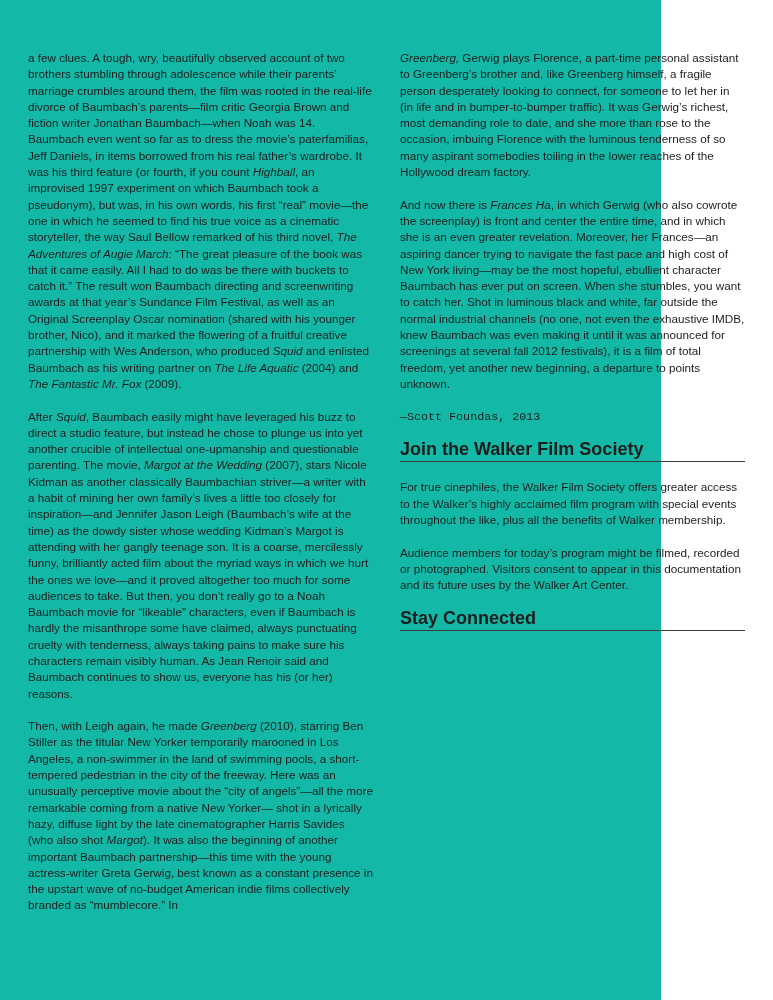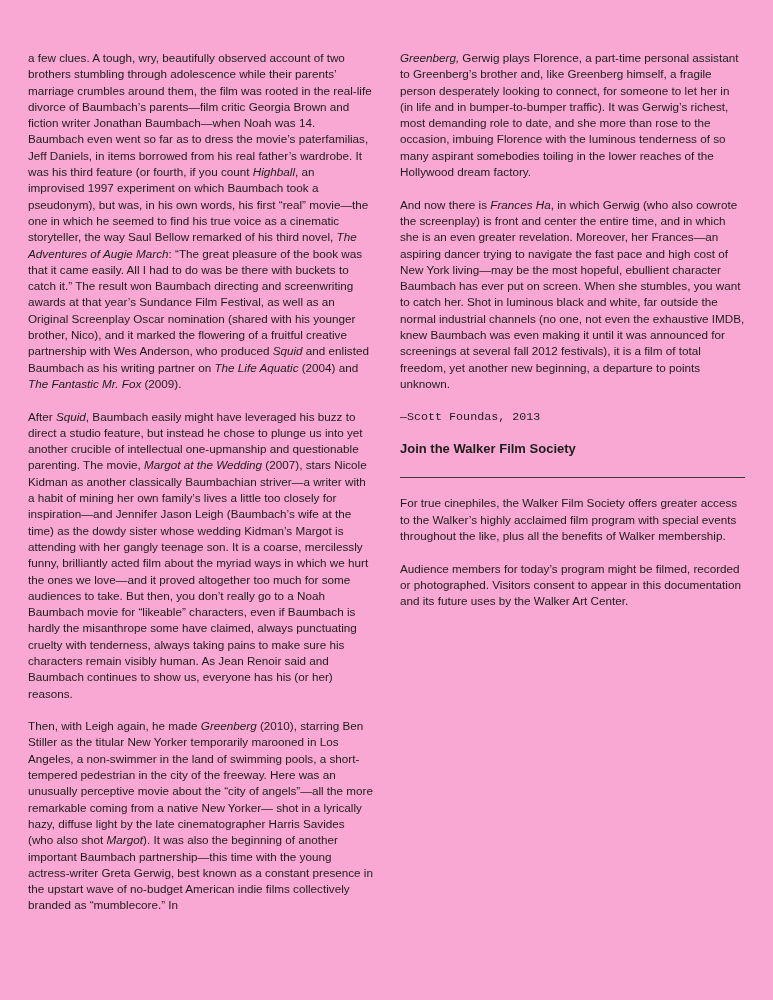--- a/index.html
+++ b/index.html
@@ -6,46 +6,46 @@
   body {
     width: 773px;
     height: 1000px;
     background: #ffffff;
     font-family: "Liberation Sans", sans-serif;
     color: #1c1c1c;
     overflow: hidden;
   }
   .page {
     position: relative;
-    width: 773px;
+    width: 661px;
     height: 1000px;
-    background: #f9a8d4;
+    background: #14b8a6;
     box-sizing: border-box;
     padding: 50px 28px 0 28px;
   }
   .columns {
     display: grid;
     grid-template-columns: 345px 345px;
     column-gap: 27px;
   }
   .column {
     font-size: 11.7px;
     line-height: 16.3px;
     text-align: left;
   }
   .para { margin: 0 0 16.3px 0; }
   .para i { }
   .para b { font-weight: normal; }
   .byline { margin: 0 0 16.3px 0; font-family: Liberation Mono, monospace; }
   .ruled-heading {
     font-weight: bold;
-    font-size: 13px;
+    font-size: 18px;
     line-height: 16.3px;
     margin: 0 0 17px 0;
-    padding-bottom: 20px;
+    padding-bottom: 4px;
     border-bottom: 1.6px solid #3a3a3a;
   }
 </style>
 </head>
 <body>
 
 <div class="page">
   <div class="columns">
 
     <div class="column">
@@ -58,17 +58,18 @@
       <p class="para"><i>Greenberg,</i><span> Gerwig plays Florence, a part-time personal assistant to Greenberg’s brother and, like Greenberg himself, a fragile person desperately looking to connect, for someone to let her in (in life and in bumper-to-bumper traffic). It was Gerwig’s richest, most demanding role to date, and she more than rose to the occasion, imbuing Florence with the luminous tenderness of so many aspirant somebodies toiling in the lower reaches of the Hollywood dream factory.</span></p>
       <p class="para"><span>And now there is </span><i>Frances Ha</i><span>, in which Gerwig (who also cowrote the screenplay) is front and center the entire time, and in which she is an even greater revelation. Moreover, her Frances—an aspiring dancer trying to navigate the fast pace and high cost of New York living—may be the most hopeful, ebullient character Baumbach has ever put on screen. When she stumbles, you want to catch her. Shot in luminous black and white, far outside the normal industrial channels (no one, not even the exhaustive IMDB, knew Baumbach was even making it until it was announced for screenings at several fall 2012 festivals), it is a film of total freedom, yet another new beginning, a departure to points unknown.</span></p>
 
       <p class="byline">—Scott Foundas, 2013</p>
 
       <h3 class="ruled-heading">Join the Walker Film Society</h3>
 
       <p class="para"><span>For true cinephiles, the Walker Film Society offers greater access to the Walker’s highly acclaimed film program with special events throughout the like, plus all the benefits of Walker membership.</span></p>
       <p class="para"><b>Audience members for today’s program might be filmed, recorded or photographed. Visitors consent to appear in this documentation and its future uses by the Walker Art Center.</b></p>
 
+      <h3 class="ruled-heading">Stay Connected</h3>
 
     </div>
 
   </div>
 </div>
 
 </body></html>

